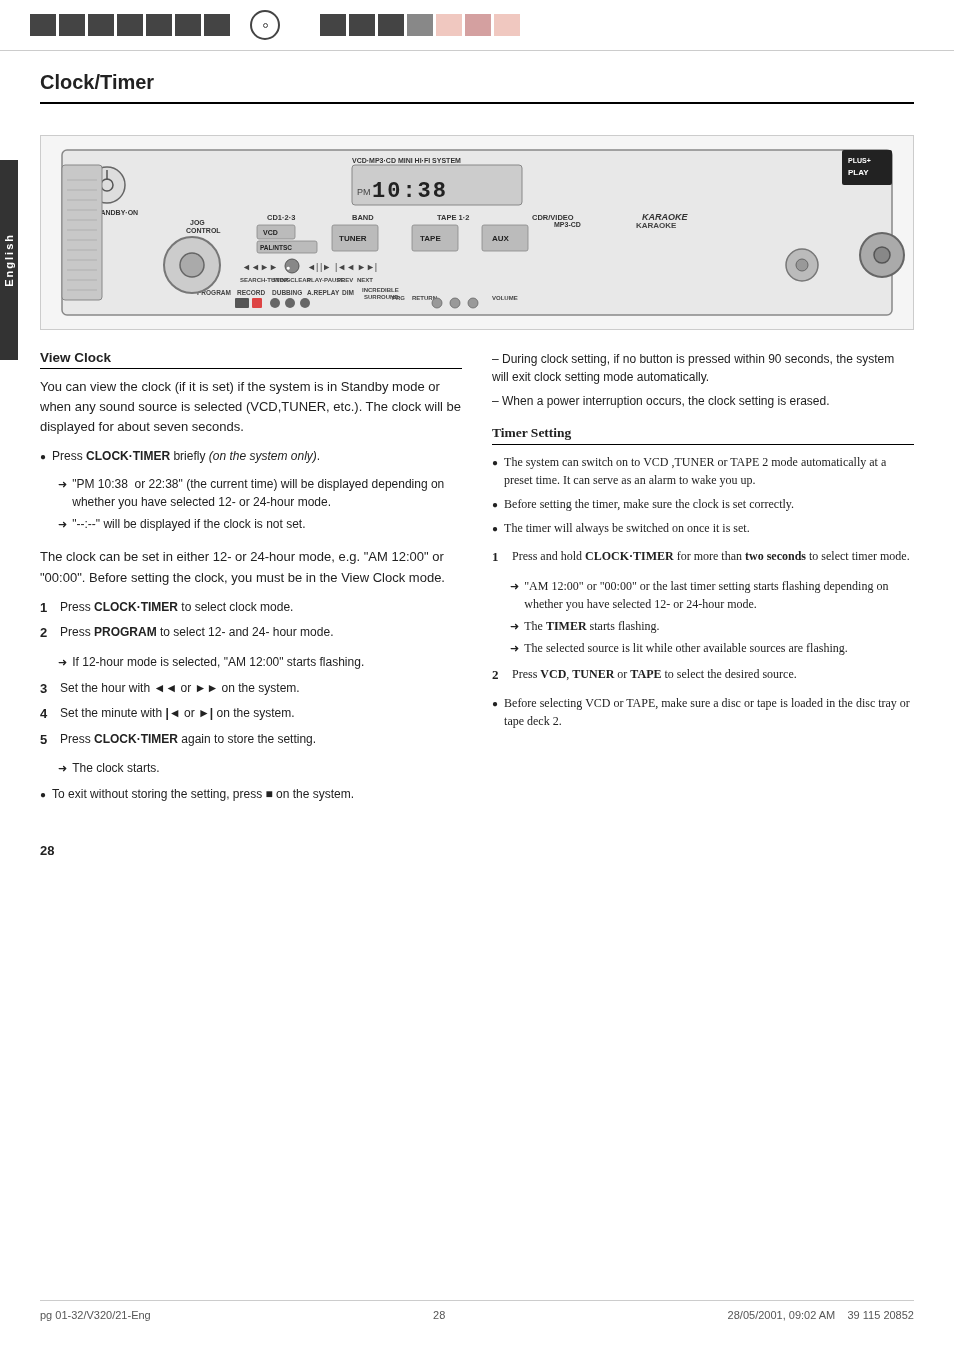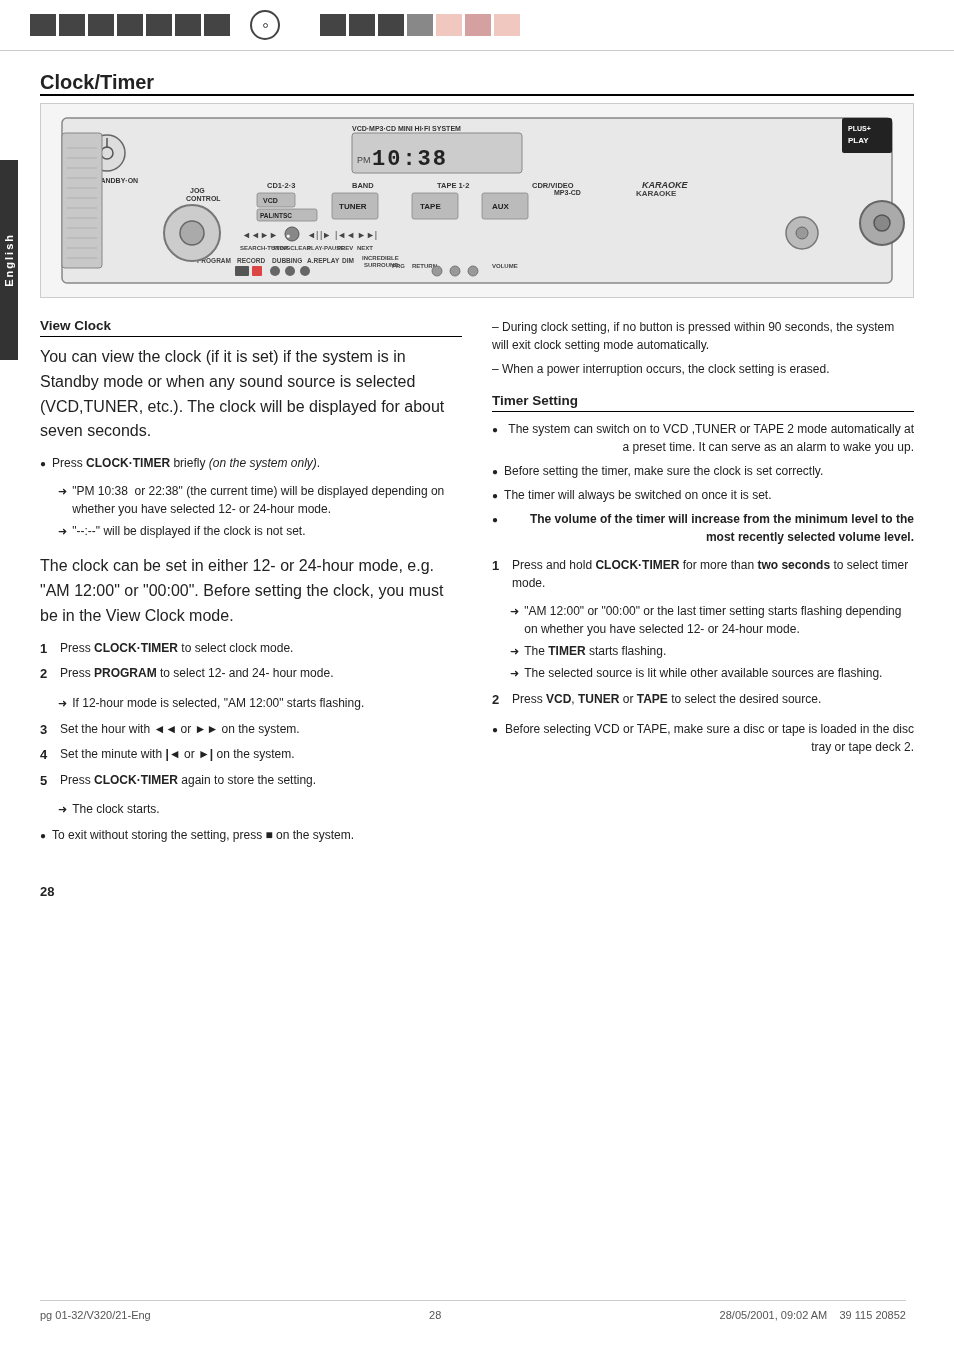--- a/index.html
+++ b/index.html
@@ -45,22 +45,23 @@
 
     
     .main-content {
       padding: 20px 40px 30px 40px;
     }
 
     
     .page-title {
       font-size: 20px;
       font-weight: bold;
-      margin-bottom: 7px;
+      margin-bottom: 31px;
       border-bottom: 2px solid #000;
+      padding-bottom: 8px;
     }
 
     
     .device-image-area {
       border: 1px solid #ccc;
       background: #f5f5f5;
       height: 195px;
       margin-bottom: 20px;
       display: flex;
       align-items: center;
@@ -83,31 +84,30 @@
     .section-heading {
       font-size: 13.5px;
       font-weight: bold;
       margin-bottom: 8px;
       border-bottom: 1px solid #000;
       padding-bottom: 3px;
     }
 
     
     .body-text {
-      font-size: 16px;
+      font-size: 13px;
       line-height: 1.55;
       margin-bottom: 10px;
     }
 
     
     .bullet-list {
       list-style: none;
       padding: 0;
       margin-bottom: 10px;
-      text-align: right;
     }
     .bullet-list li {
       display: flex;
       align-items: flex-start;
       font-size: 12px;
       line-height: 1.5;
       margin-bottom: 6px;
     }
     .bullet-list li::before {
       content: "●";
@@ -425,34 +425,31 @@
 
     <div class="right-col">
 
       <div class="notes-section">
         <div class="notes-text">
           <p>– During clock setting, if no button is pressed within 90 seconds, the system will exit clock setting mode automatically.</p>
           <p>– When a power interruption occurs, the clock setting is erased.</p>
         </div>
       </div>
 
-      <div class="section" style="margin-top:10px;">
+      <div class="section" style="margin-top:10px;font-family:Liberation Serif, serif;">
         <h2 class="section-heading">Timer Setting</h2>
         <ul class="bullet-list">
           <li>
             <span>The system can switch on to VCD ,TUNER or TAPE 2 mode automatically at a preset time. It can serve as an alarm to wake you up.</span>
           </li>
           <li>
             <span>Before setting the timer, make sure the clock is set correctly.</span>
           </li>
           <li>
             <span>The timer will always be switched on once it is set.</span>
-          </li>
-          <li>
-            <span class="bold-bullet-text">The volume of the timer will increase from the minimum level to the most recently selected volume level.</span>
           </li>
         </ul>
 
         <ol class="numbered-list">
           <li>
             <span class="num">1</span>
             <span>Press and hold <strong>CLOCK·TIMER</strong> for more than <strong>two seconds</strong> to select timer mode.</span>
           </li>
         </ol>
         <div class="arrow-item">
@@ -479,21 +476,21 @@
     </div>
 
   </div>
 
   <div style="margin-top:30px; padding-bottom:50px;">
     <span class="page-number-bold">28</span>
   </div>
 
 </div>
 
-<div style="position:absolute; bottom:30px; left:40px; right:48px; display:flex; justify-content:space-between; border-top:1px solid #ccc; padding-top:8px; font-size:11px; color:#555;">
+<div style="position:absolute; bottom:30px; left:40px; right:40px; display:flex; justify-content:space-between; border-top:1px solid #ccc; padding-top:8px; font-size:11px; color:#555;">
   <span>pg 01-32/V320/21-Eng</span>
   <span>28</span>
   <span>
     <span>28/05/2001, 09:02 AM</span>
     &nbsp;&nbsp;
     <span>39 115 20852</span>
   </span>
 </div>
 
 </body></html>

